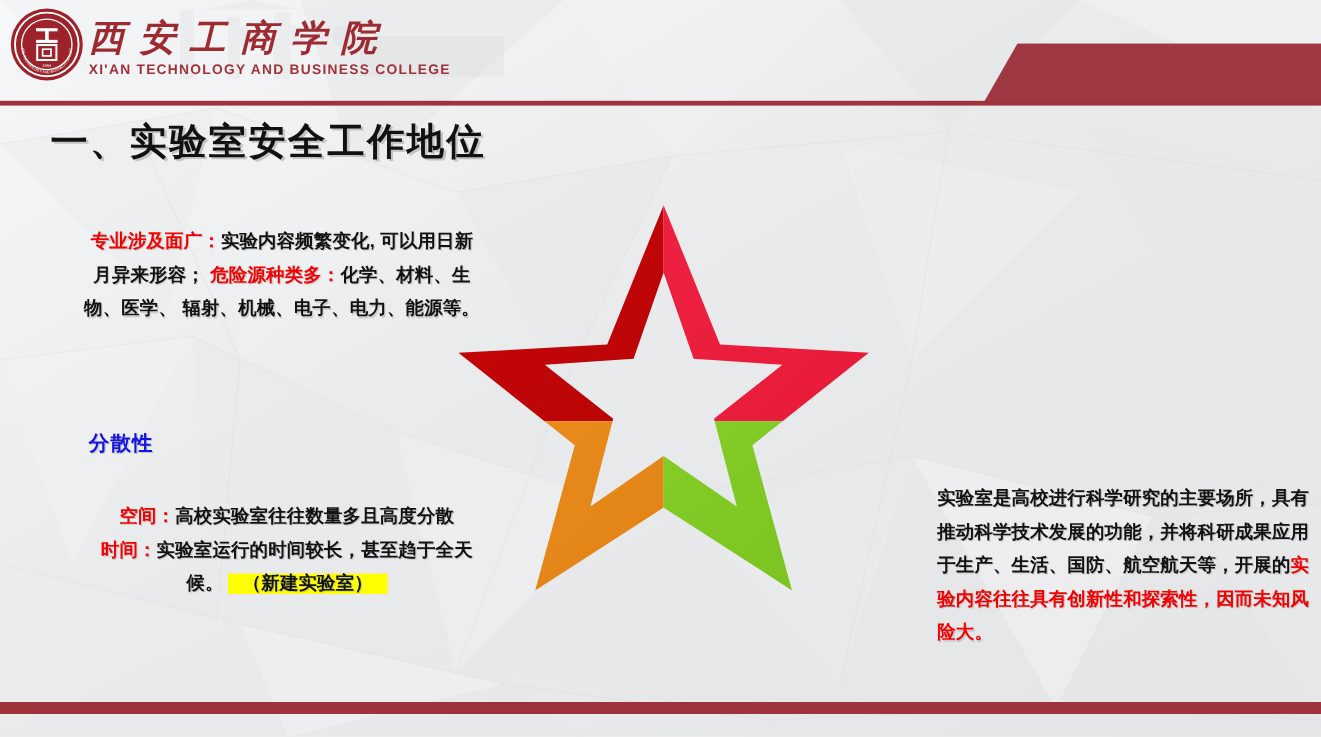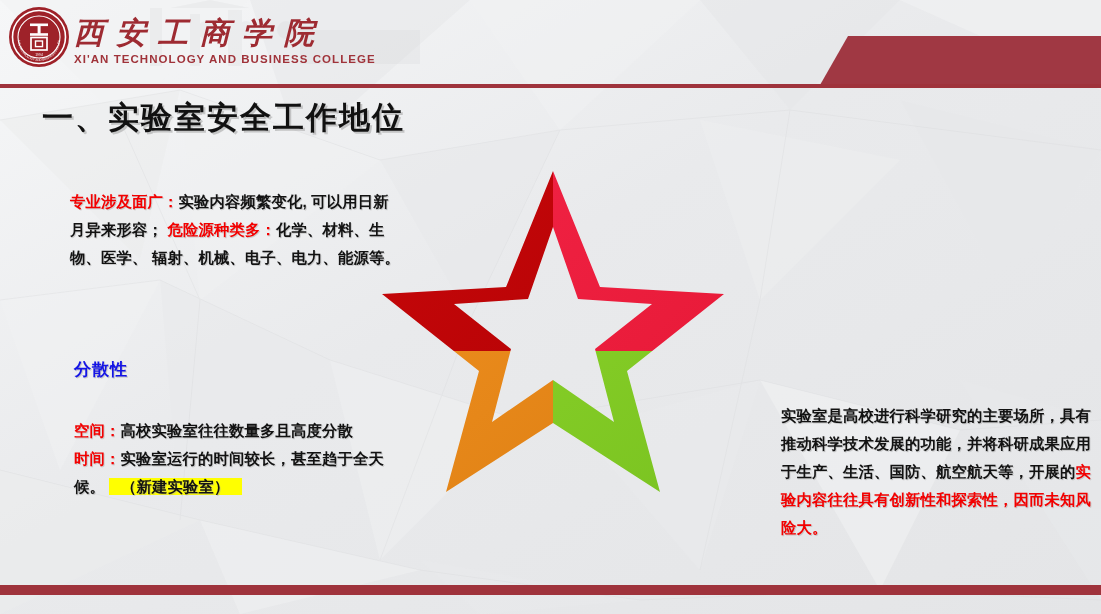--- a/index.html
+++ b/index.html
@@ -61,24 +61,24 @@
   }
   .block-body{
     font-size:15.3px;font-weight:700;color:#121212;
     line-height:28px;letter-spacing:.2px;
     text-shadow:1px 1px 0 rgba(165,165,165,.45);
   }
   .r{color:#f30000;}
   .hl{background:#ffff00;padding:0 12px;}
 
   #blk-diversity{left:70px;top:158px;width:330px;}
-  #blk-diversity .block-body{margin-top:30px;}
+  #blk-diversity .block-body{margin-top:30px;text-align:center;}
 
   #blk-dispersion{left:74px;top:358px;width:330px;font-family:Liberation Serif, serif;}
-  #blk-dispersion .block-body{margin-top:36px;}
+  #blk-dispersion .block-body{margin-top:36px;text-align:center;}
 
   #blk-mobility{left:781px;top:158px;width:320px;}
   #blk-mobility .block-body{margin-top:34px;}
 
   #blk-exploration{left:781px;top:358px;width:320px;}
   #blk-exploration .block-body{margin-top:44px;}
 
   
   #star-figure{position:absolute;left:368px;top:165px;width:370px;height:345px;}
 

